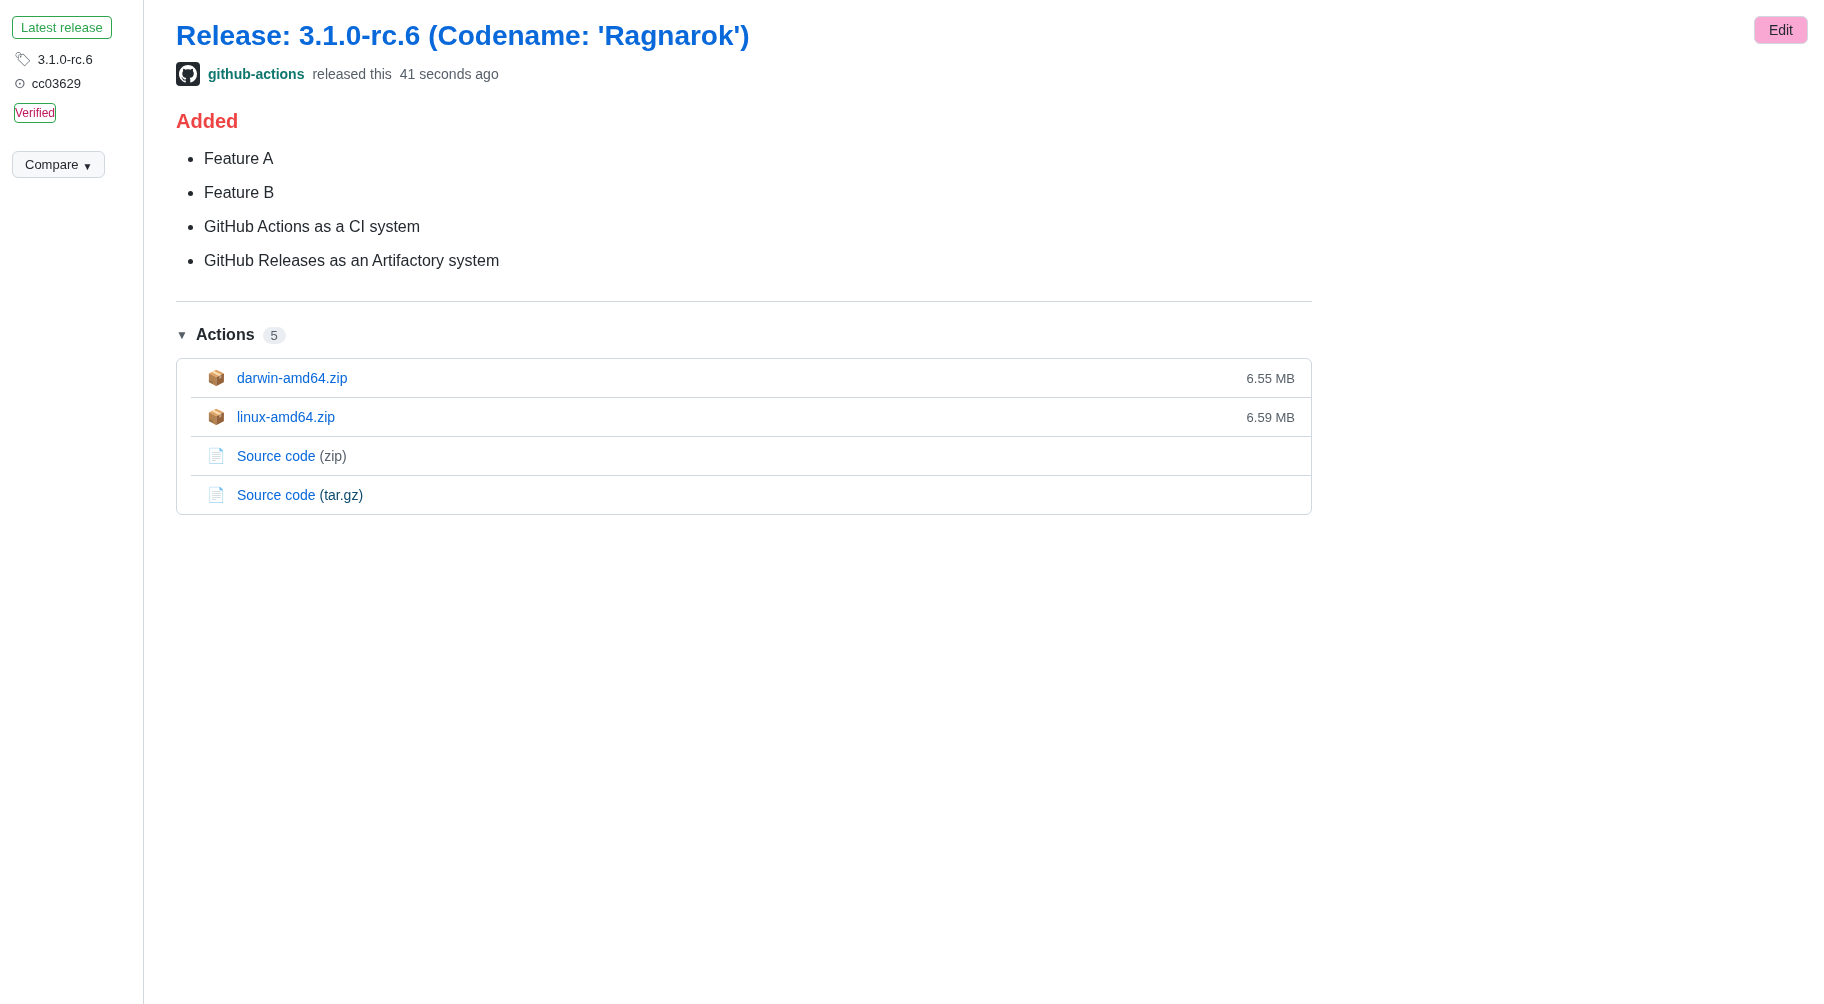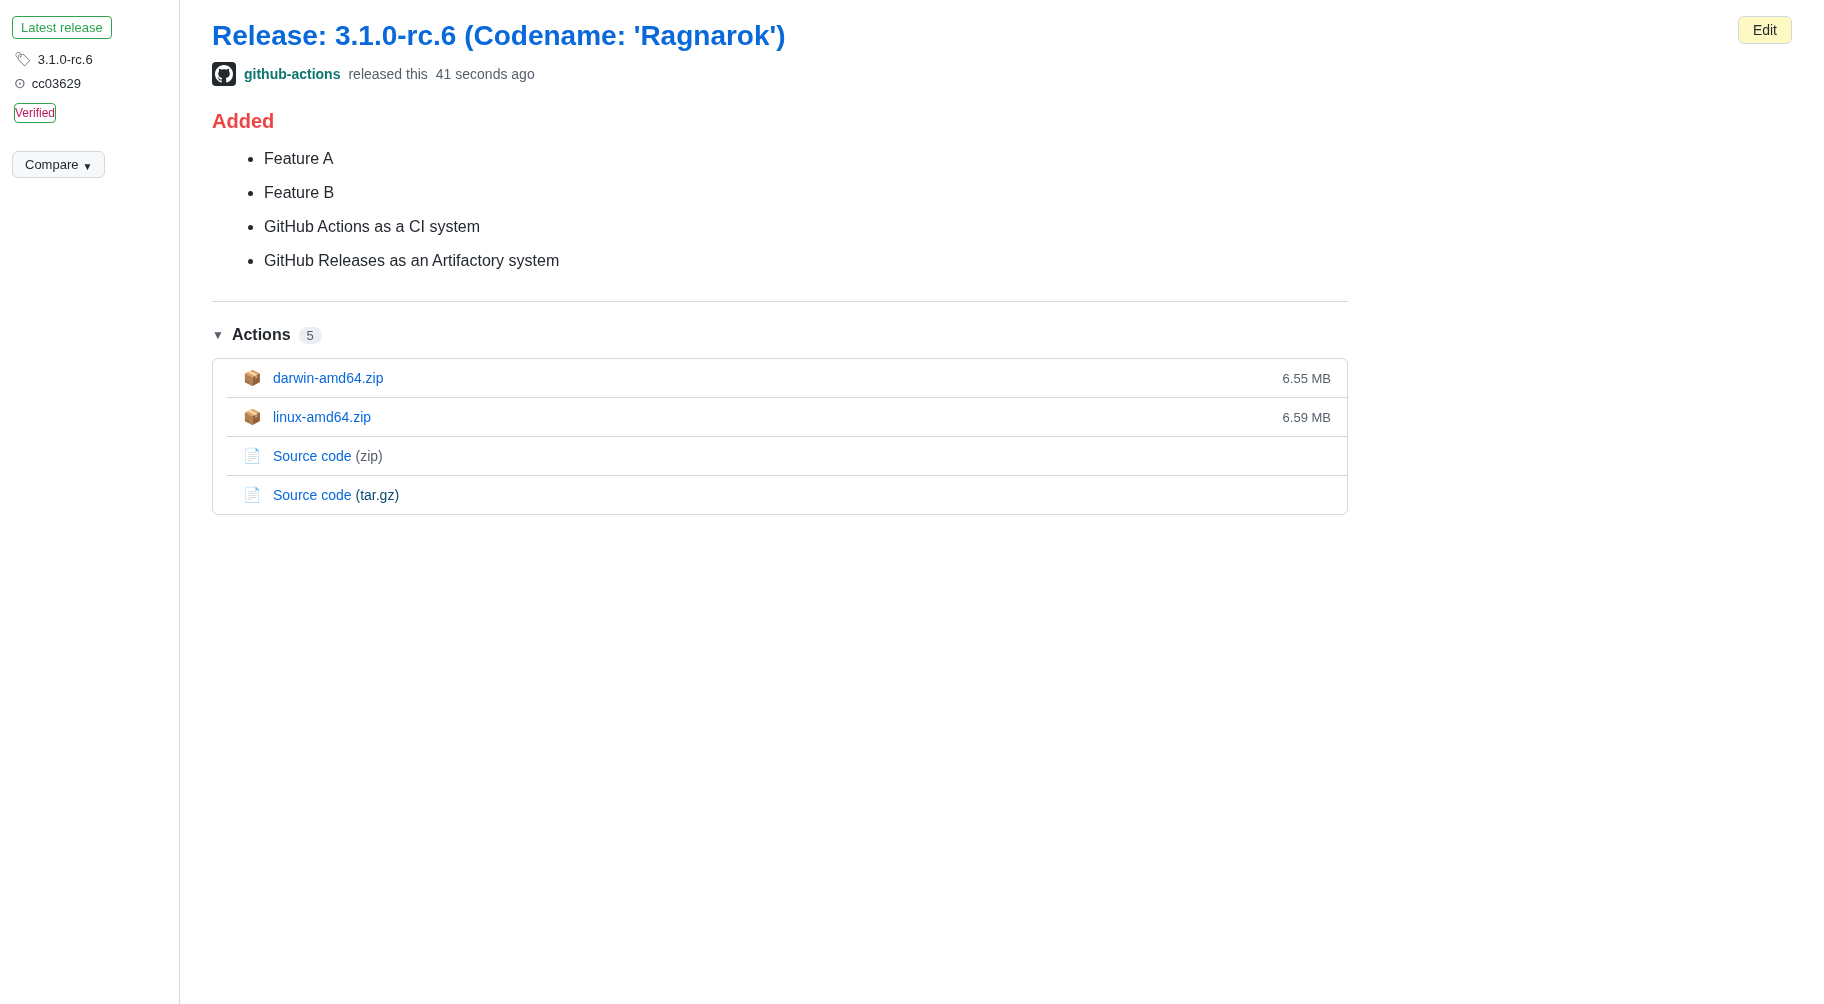--- a/index.html
+++ b/index.html
@@ -11,21 +11,21 @@
     body {
       font-family: -apple-system, BlinkMacSystemFont, 'Segoe UI', Helvetica, Arial, sans-serif;
       font-size: 14px;
       color: #24292f;
       background: #ffffff;
       display: flex;
       min-height: 100vh;
     }
 
     .sidebar {
-      width: 180px;
+      width: 144px;
       padding: 16px 12px;
       flex-shrink: 0;
       border-right: 1px solid #d0d7de;
     }
 
     .latest-release-badge {
       display: inline-block;
       border: 1.5px solid #2da44e;
       color: #2da44e;
       border-radius: 4px;
@@ -153,21 +153,20 @@
     .release-body ul {
       list-style: disc;
       padding-left: 28px;
     }
 
     .release-body ul li {
       font-size: 16px;
       color: #24292f;
       margin-bottom: 10px;
       line-height: 1.5;
-      margin-left: 24px;
     }
 
     .divider {
       border: none;
       border-top: 1px solid #d0d7de;
       margin: 24px 0;
     }
 
     .assets-section {
       margin-top: 8px;
@@ -240,23 +239,23 @@
     }
 
     .asset-size {
       color: #57606a;
       font-size: 13px;
     }
 
     .edit-btn {
       position: fixed;
       top: 16px;
-      right: 32px;
+      right: 16px;
       border: 1px solid #d0d7de;
-      background: #fef9c3;
+      background: #f9a8d4;
       color: #24292f;
       border-radius: 6px;
       padding: 5px 14px;
       font-size: 14px;
       font-weight: 500;
       cursor: pointer;
     }
 
     
     .zip-icon::before {

